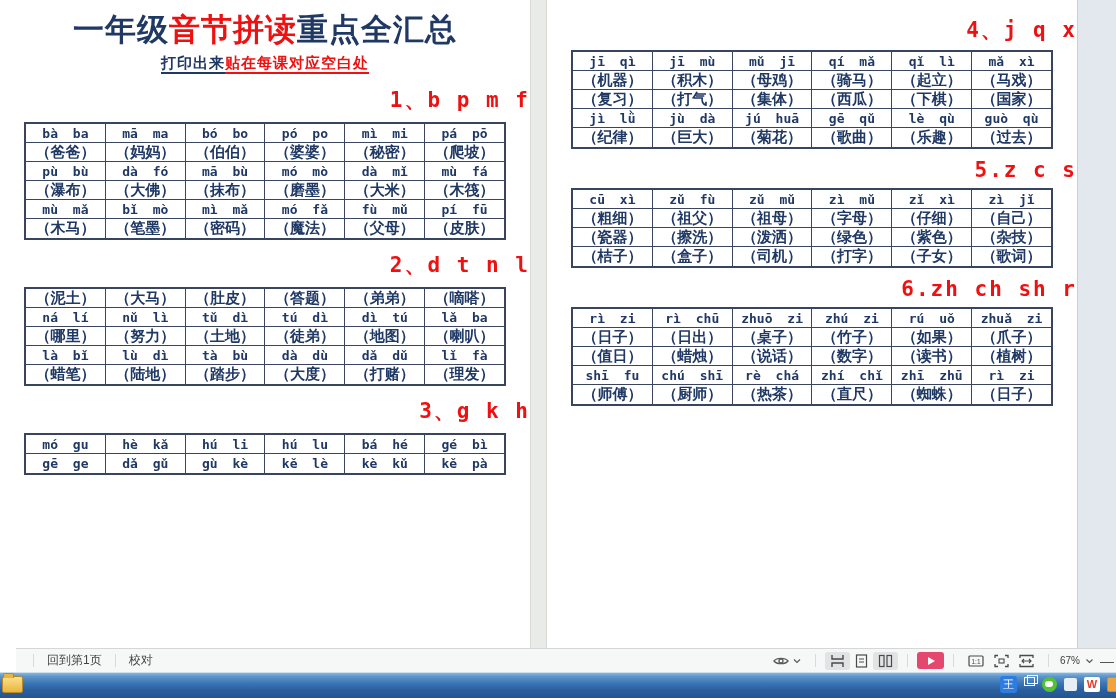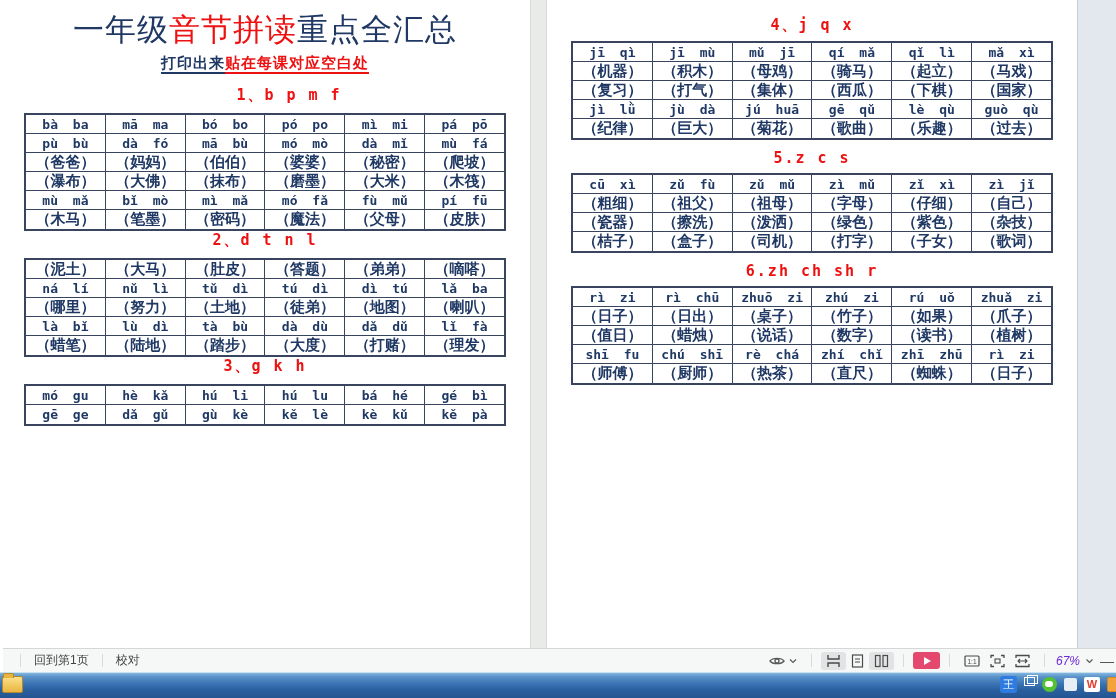--- a/index.html
+++ b/index.html
@@ -8,57 +8,57 @@
   .app { position:relative; width:1116px; height:698px; overflow:hidden; }
 
   
   .doc { position:absolute; top:0; left:0; right:0; height:648px; display:flex; overflow:hidden; background:#e9ebe8; }
   .page { background:#fff; height:100%; overflow:hidden; position:relative; }
   .page.left  { width:530px; }
   .page.right { width:530px; }
   .page-gap { width:17px; height:100%; background:#e9ebe8; border-left:1px solid #d8dad6; border-right:1px solid #d8dad6; }
   .scroll-strip { width:39px; height:100%; background:#e3e7ee; border-left:1px solid #c9ced8; }
 
-  .doc-title { text-align:center; margin-top:10px; font-size:31px; font-weight:normal; letter-spacing:1px; line-height:1.3; }
+  .doc-title { text-align:center; margin-top:10px; font-size:31px; font-weight:bold; letter-spacing:1px; line-height:1.3; }
   .navy { color:#1f3864; }
   .red  { color:#ee1111; }
   .doc-subtitle { text-align:center; margin-top:4px; font-size:15px; font-weight:bold; letter-spacing:1px; }
   .doc-subtitle span { text-decoration:underline; text-decoration-thickness:2px; text-underline-offset:4px; }
 
-  .sec-heading { text-align:center; color:#ee1111; font-weight:bold; font-size:15px;
+  .sec-heading { text-align:right; color:#ee1111; font-weight:bold; font-size:21px;
     font-family:"DejaVu Sans Mono","Liberation Mono",monospace; letter-spacing:2px; }
   .page.left  .sec-heading.h1 { margin-top:13px; }
-  .page.left  .sec-heading    { margin-bottom:8px; }
+  .page.left  .sec-heading    { margin-top:11px; margin-bottom:8px; }
   .page.left  .sec-heading.h1 { margin-bottom:8px;padding-left:48px; }
   .page.right .sec-heading.h1 { margin-top:16px; margin-bottom:6px; }
   .page.right .sec-heading    { margin-top:9px;  margin-bottom:6px; }
 
   .ptable { width:482px; margin:0 auto; border:2px solid #39455e; }
   .trow { display:flex; height:19px; border-bottom:1px solid #39455e; }
   .trow:last-child { border-bottom:none; }
   .tcell { flex:1 1 0; border-right:1px solid #39455e; display:flex; align-items:center; justify-content:center;
     color:#1f3864; font-weight:bold; white-space:nowrap; overflow:hidden; }
   .tcell:last-child { border-right:none; }
   .trow.pinyin .tcell { font-family:"DejaVu Sans Mono","Liberation Mono",monospace; font-size:13px; word-spacing:7px; }
   .trow.hanzi  .tcell { font-size:15px; letter-spacing:0px; }
 
   
-  .status { position:absolute; left:3px; right:0; bottom:26px; height:24px; background:#f6f7f7;
+  .status { position:absolute; left:16px; right:0; bottom:26px; height:24px; background:#f6f7f7;
     border-top:1px solid #d5d6d7; display:flex; align-items:center; font-size:12px; color:#444; }
   .vsep { width:1px; height:13px; background:#d9dadb; margin:0 9px; flex:none; }
   .sbtn { display:flex; align-items:center; padding:2px 5px; border-radius:3px; cursor:default; flex:none; }
   .sbtn.active { background:#e2e3e4; }
   .stext { padding:0 4px; white-space:nowrap; }
   .status .left-group { display:flex; align-items:center; margin-left:8px; }
   .status .right-group { display:flex; align-items:center; margin-left:auto; margin-right:0; }
   .caret { margin-left:3px; }
   svg.sicon { display:block; }
   .play-btn { width:27px; height:17px; background:#e5486e; border-radius:3px; display:flex; align-items:center; justify-content:center; flex:none; }
   .play-tri { width:0; height:0; border-left:7px solid #fff; border-top:4.5px solid transparent; border-bottom:4.5px solid transparent; margin-left:2px; }
-  .zoom-label { font-size:12px; color:#6d28d9; padding:0 2px;font-style:italic; }
+  .zoom-label { font-size:10px; color:#404040; padding:0 2px; }
   .minus-glyph { font-size:14px; color:#555; margin:0 2px 0 6px; }
 
   
   .taskbar { position:absolute; left:0; right:0; bottom:0; height:26px; overflow:hidden;
     background:linear-gradient(to bottom,#8fc0e4 0%,#5b94c9 18%,#3a74b4 45%,#2a5f9e 70%,#245591 100%); }
   .taskbar::before { content:""; position:absolute; top:0; left:0; right:0; height:1px; background:rgba(255,255,255,.55); }
   .tb-folder { position:absolute; left:2px; top:4px; width:21px; height:17px; background:linear-gradient(#fbe08a,#e9b53f);
     border:1px solid #b68a2c; border-radius:2px; }
   .tb-folder::before { content:""; position:absolute; top:-4px; left:0; width:9px; height:4px;
     background:#e9b53f; border:1px solid #b68a2c; border-bottom:none; border-radius:2px 2px 0 0; }
@@ -88,35 +88,35 @@
       <div class="sec-heading h1">1、b p m f</div>
       <div class="ptable">
           <div class="trow pinyin">
             <div class="tcell">bà ba</div>
             <div class="tcell">mā ma</div>
             <div class="tcell">bó bo</div>
             <div class="tcell">pó po</div>
             <div class="tcell">mì mi</div>
             <div class="tcell">pá pō</div>
           </div>
+          <div class="trow hanzi">
+            <div class="tcell">（爸爸）</div>
+            <div class="tcell">（妈妈）</div>
+            <div class="tcell">（伯伯）</div>
+            <div class="tcell">（婆婆）</div>
+            <div class="tcell">（秘密）</div>
+            <div class="tcell">（爬坡）</div>
+          </div>
           <div class="trow pinyin">
             <div class="tcell">pù bù</div>
             <div class="tcell">dà fó</div>
             <div class="tcell">mā bù</div>
             <div class="tcell">mó mò</div>
             <div class="tcell">dà mǐ</div>
             <div class="tcell">mù fá</div>
-          </div>
-          <div class="trow hanzi">
-            <div class="tcell">（爸爸）</div>
-            <div class="tcell">（妈妈）</div>
-            <div class="tcell">（伯伯）</div>
-            <div class="tcell">（婆婆）</div>
-            <div class="tcell">（秘密）</div>
-            <div class="tcell">（爬坡）</div>
           </div>
           <div class="trow hanzi">
             <div class="tcell">（瀑布）</div>
             <div class="tcell">（大佛）</div>
             <div class="tcell">（抹布）</div>
             <div class="tcell">（磨墨）</div>
             <div class="tcell">（大米）</div>
             <div class="tcell">（木筏）</div>
           </div>
           <div class="trow pinyin">

